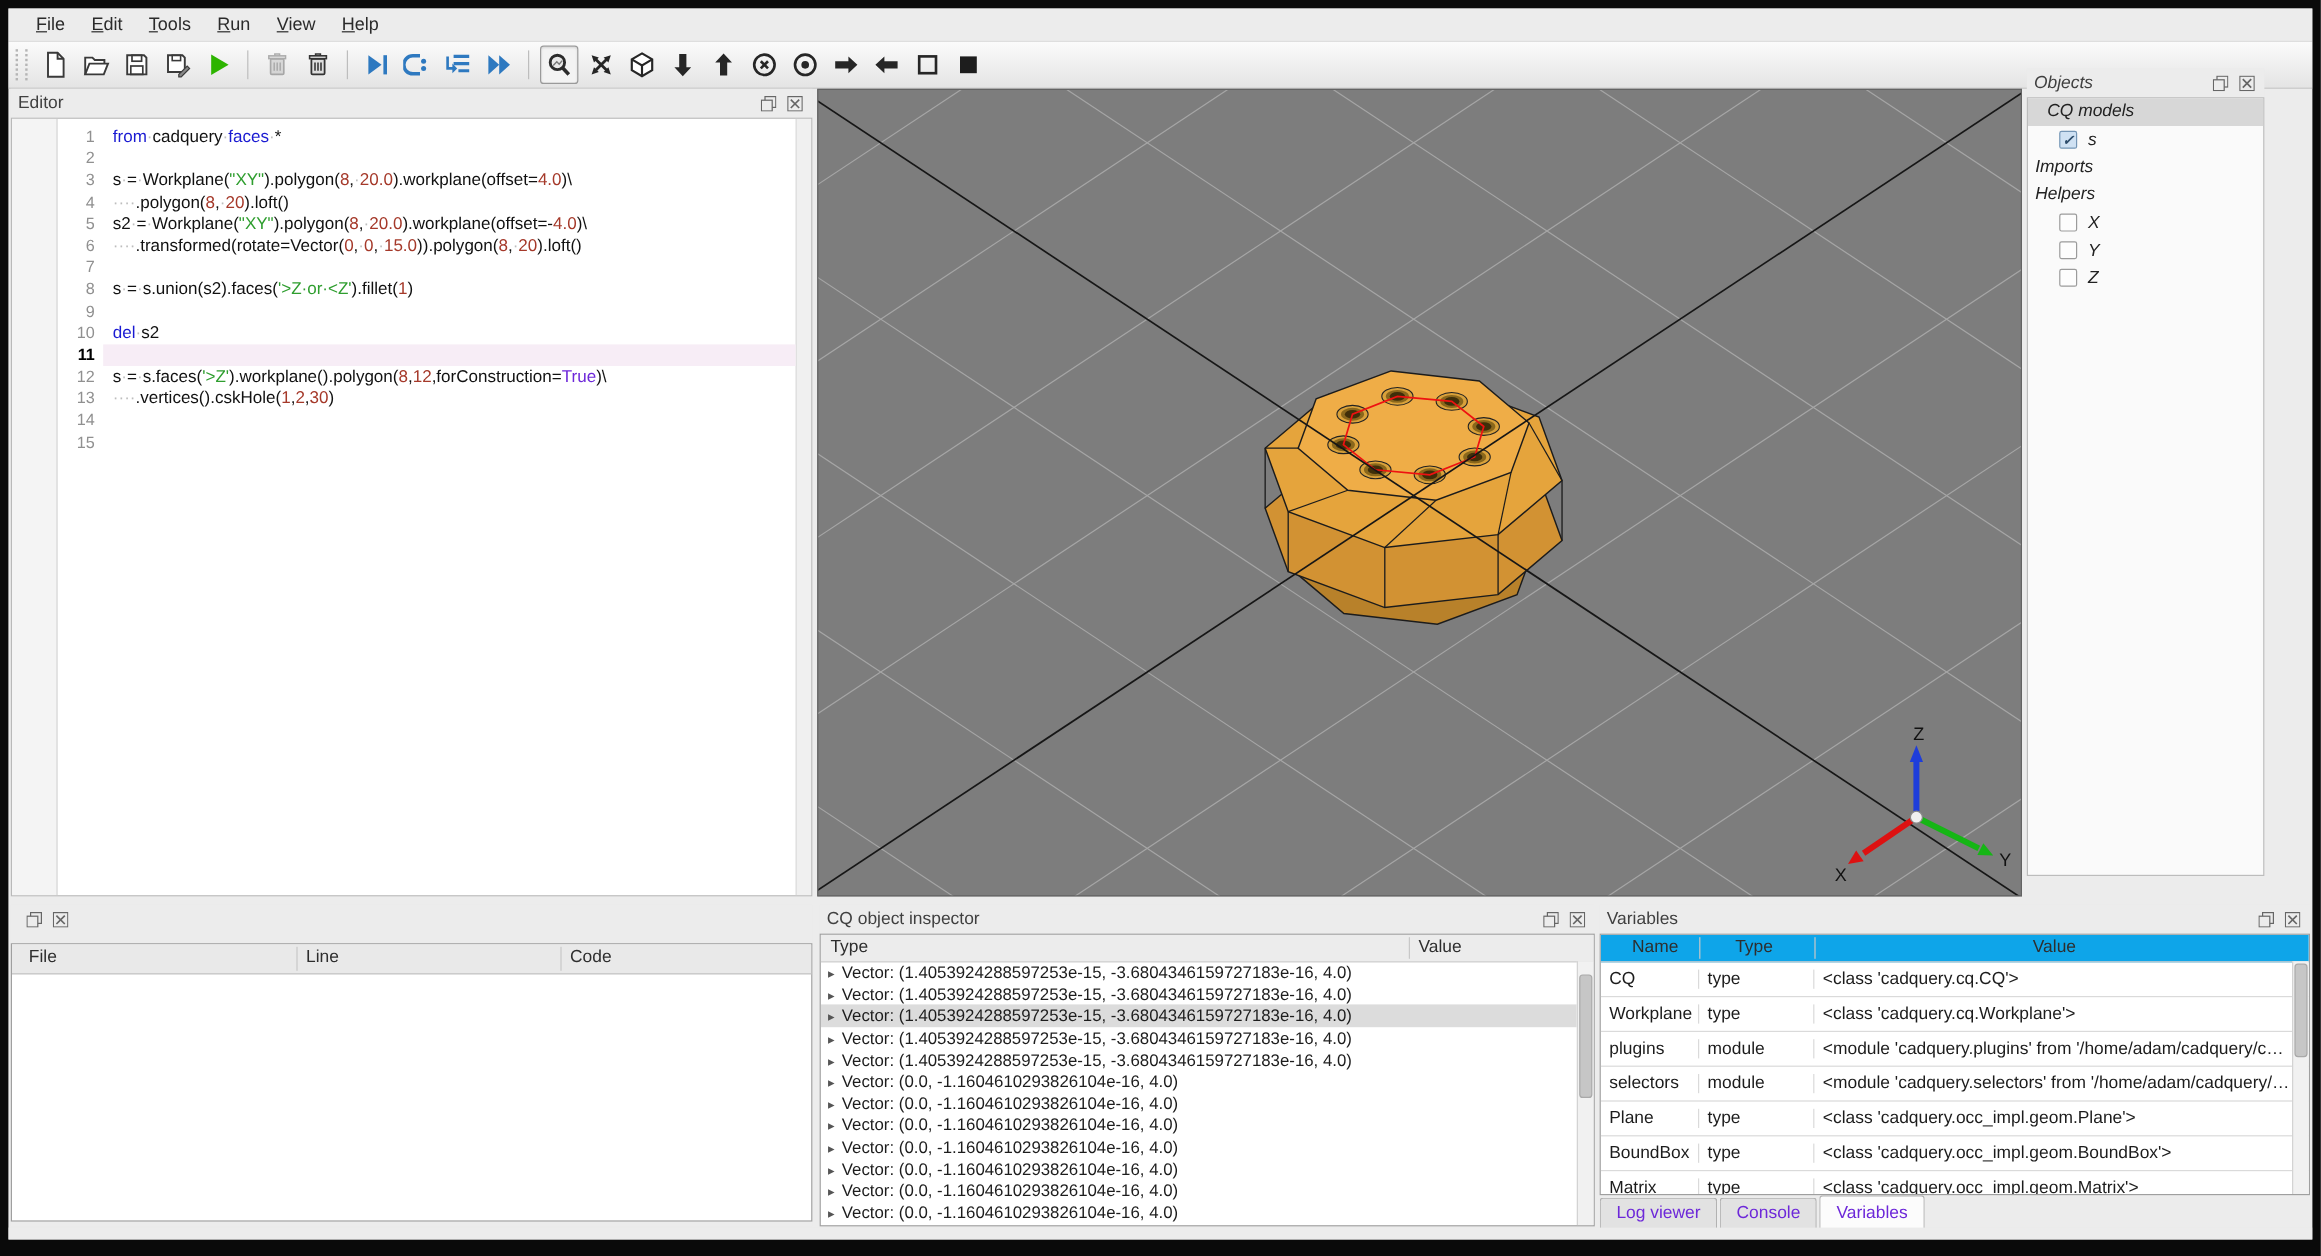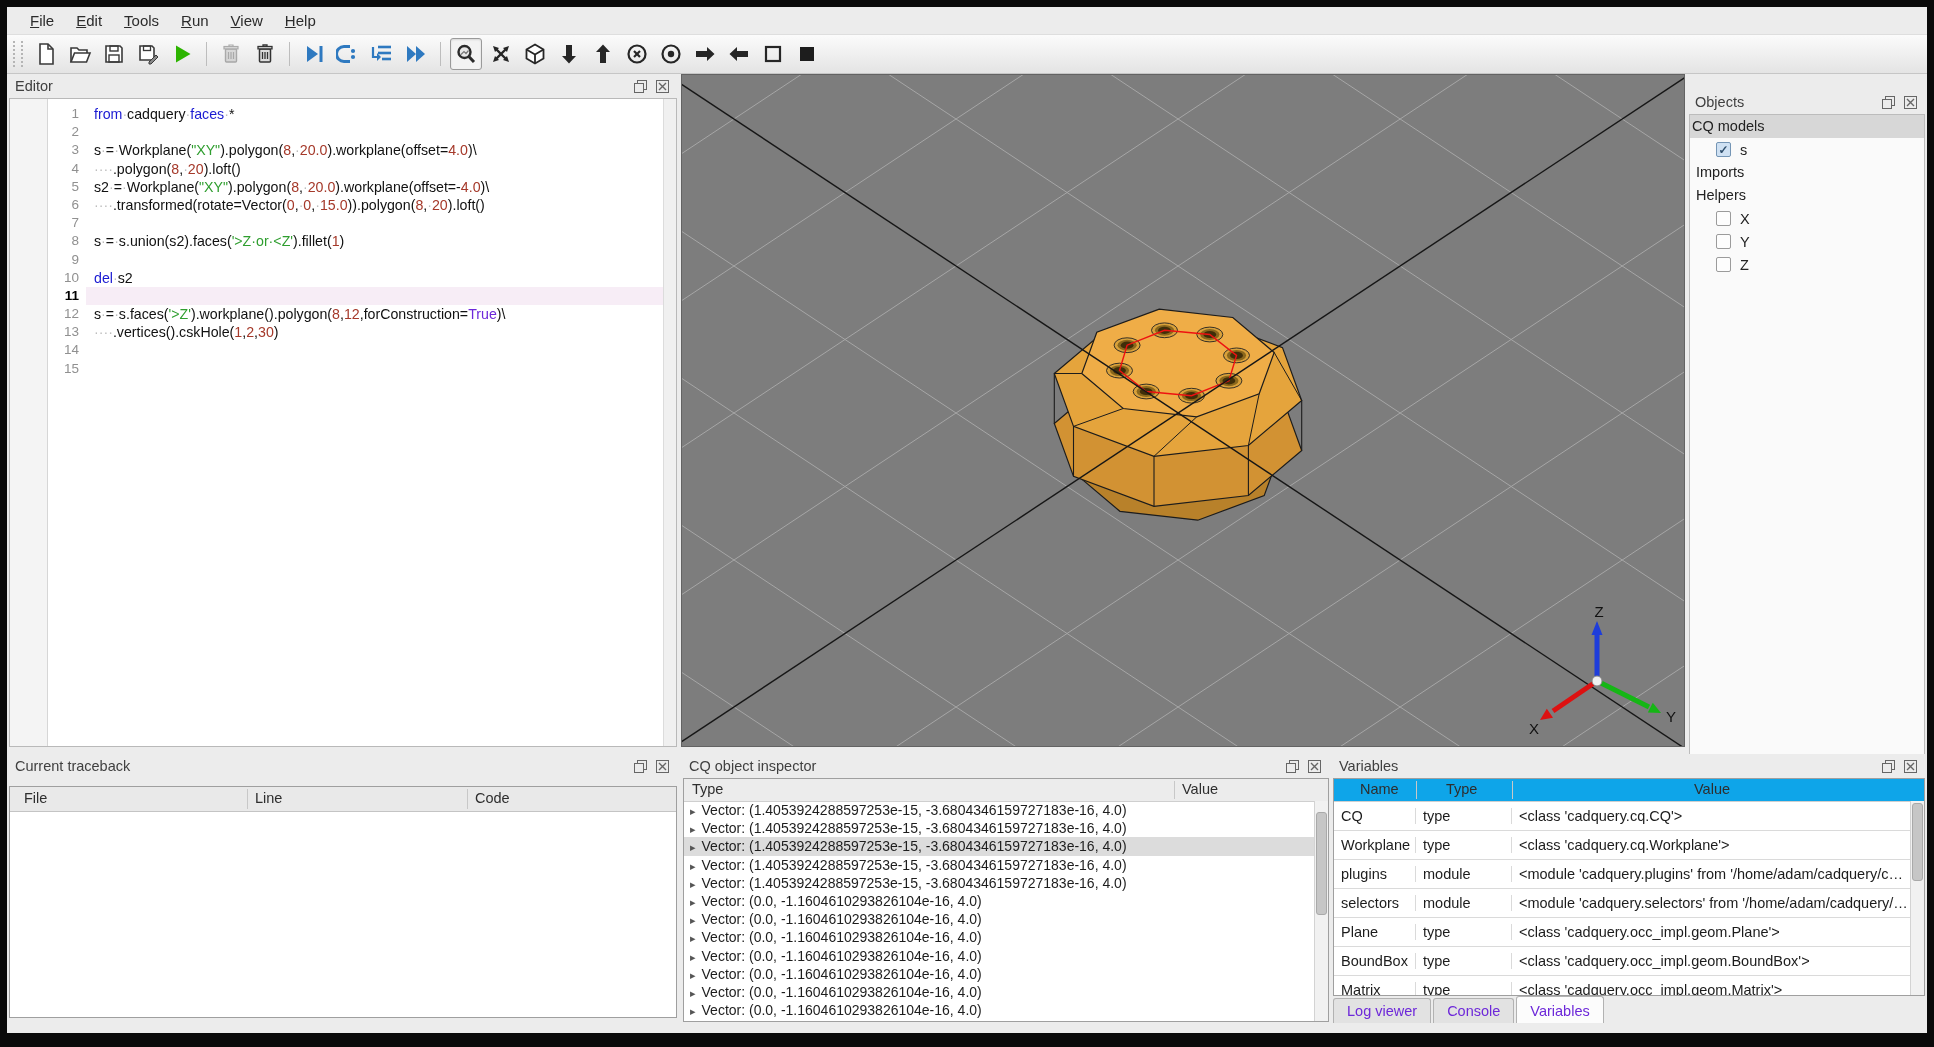--- a/index.html
+++ b/index.html
@@ -41,21 +41,21 @@
   .tok-k{color:#1a1ad2;} .tok-p{color:#111;} .tok-s{color:#2f9e2f;}
   .tok-n{color:#a5392a;} .tok-b{color:#6d28d9;} .tok-w{color:#bdbdbd;}
   .ed-scroll{width:12px;background:#f0f0f0;border-left:1px solid #dcdcdc;}
 
   
   .viewport{position:absolute;background:#7d7d7d;border:1px solid #636363;box-sizing:border-box;}
   .viewport svg{position:absolute;left:0;top:0;}
 
   
   .obj-body{position:absolute;left:0;top:24px;right:0;bottom:0;background:#fafafa;border:1px solid #bcbcbc;box-sizing:border-box;font-size:14.5px;color:#222;}
-  .tree-root{height:23px;line-height:23px;padding-left:2px;background:#d7d7d7;}
+  .tree-root{height:23px;line-height:23px;padding-left:16px;background:#d7d7d7;}
   .tree-plain{height:23px;line-height:23px;padding-left:6px;}
   .tree-item{height:23px;display:flex;align-items:center;padding-left:26px;}
   .cb{width:15px;height:15px;border:1px solid #9b9b9b;background:#fdfdfd;border-radius:2px;margin-right:9px;box-sizing:border-box;
       display:flex;align-items:center;justify-content:center;font-size:12px;color:transparent;}
   .cb.checked{background:#cfe1f3;border-color:#7495b5;color:#2e4d6b;font-weight:bold;}
 
   
   .tb-table{position:absolute;left:0;right:0;top:32px;bottom:4px;border:1px solid #9f9f9f;background:#fff;box-sizing:border-box;}
   .tb-head{height:24px;background:#e9e9e9;border-bottom:1px solid #c4c4c4;position:relative;font-size:14.5px;color:#2e2e2e;}
   .tb-head span{position:absolute;top:3px;}
@@ -402,21 +402,21 @@
         <line x1="0" y1="0" x2="0" y2="-48" stroke="#1e3ddb" stroke-width="5"></line>
         <polygon points="0,-60 -5.5,-46 5.5,-46" fill="#1e3ddb"></polygon>
         <circle cx="0" cy="0" r="5" fill="#f0f0f0" stroke="#888"></circle>
         <text x="2" y="-64" font-size="15" fill="#111" text-anchor="middle">Z</text>
         <text x="-63" y="53" font-size="15" fill="#111" text-anchor="middle">X</text>
         <text x="74" y="41" font-size="15" fill="#111" text-anchor="middle">Y</text>
       </g>
     </svg>
   </div>
 
-  <div class="dock" style="left:1682px;top:83px;width:236px;height:673px;">
+  <div class="dock" style="left:1682px;top:50px;width:198px;height:673px;font-style:italic;">
     <div class="dock-title">
       <span class="t">Objects</span>
       <span class="dock-btn">
           <svg width="13" height="13" viewBox="0 0 13 13">
             <rect x="3.5" y="0.5" width="9" height="9" fill="#ececec" stroke="#666"></rect>
             <rect x="0.5" y="3.5" width="9" height="9" fill="#ececec" stroke="#666"></rect>
           </svg>
         </span>
       <span class="dock-btn">
           <svg width="13" height="13" viewBox="0 0 13 13">
@@ -443,21 +443,20 @@
         </div>
         <div class="tree-item">
           <span class="cb">✓</span>
           <span>Z</span>
         </div>
       </div>
   </div>
 
   <div class="dock" style="left:2px;top:747px;width:668px;height:268px;">
     <div class="dock-title">
-      <span class="t">Current traceback</span>
       <span class="dock-btn">
           <svg width="13" height="13" viewBox="0 0 13 13">
             <rect x="3.5" y="0.5" width="9" height="9" fill="#ececec" stroke="#666"></rect>
             <rect x="0.5" y="3.5" width="9" height="9" fill="#ececec" stroke="#666"></rect>
           </svg>
         </span>
       <span class="dock-btn">
           <svg width="13" height="13" viewBox="0 0 13 13">
             <rect x="0.5" y="0.5" width="12" height="12" fill="#ececec" stroke="#666"></rect>
             <path d="M3 3l7 7M10 3l-7 7" stroke="#666" stroke-width="1.4"></path>

